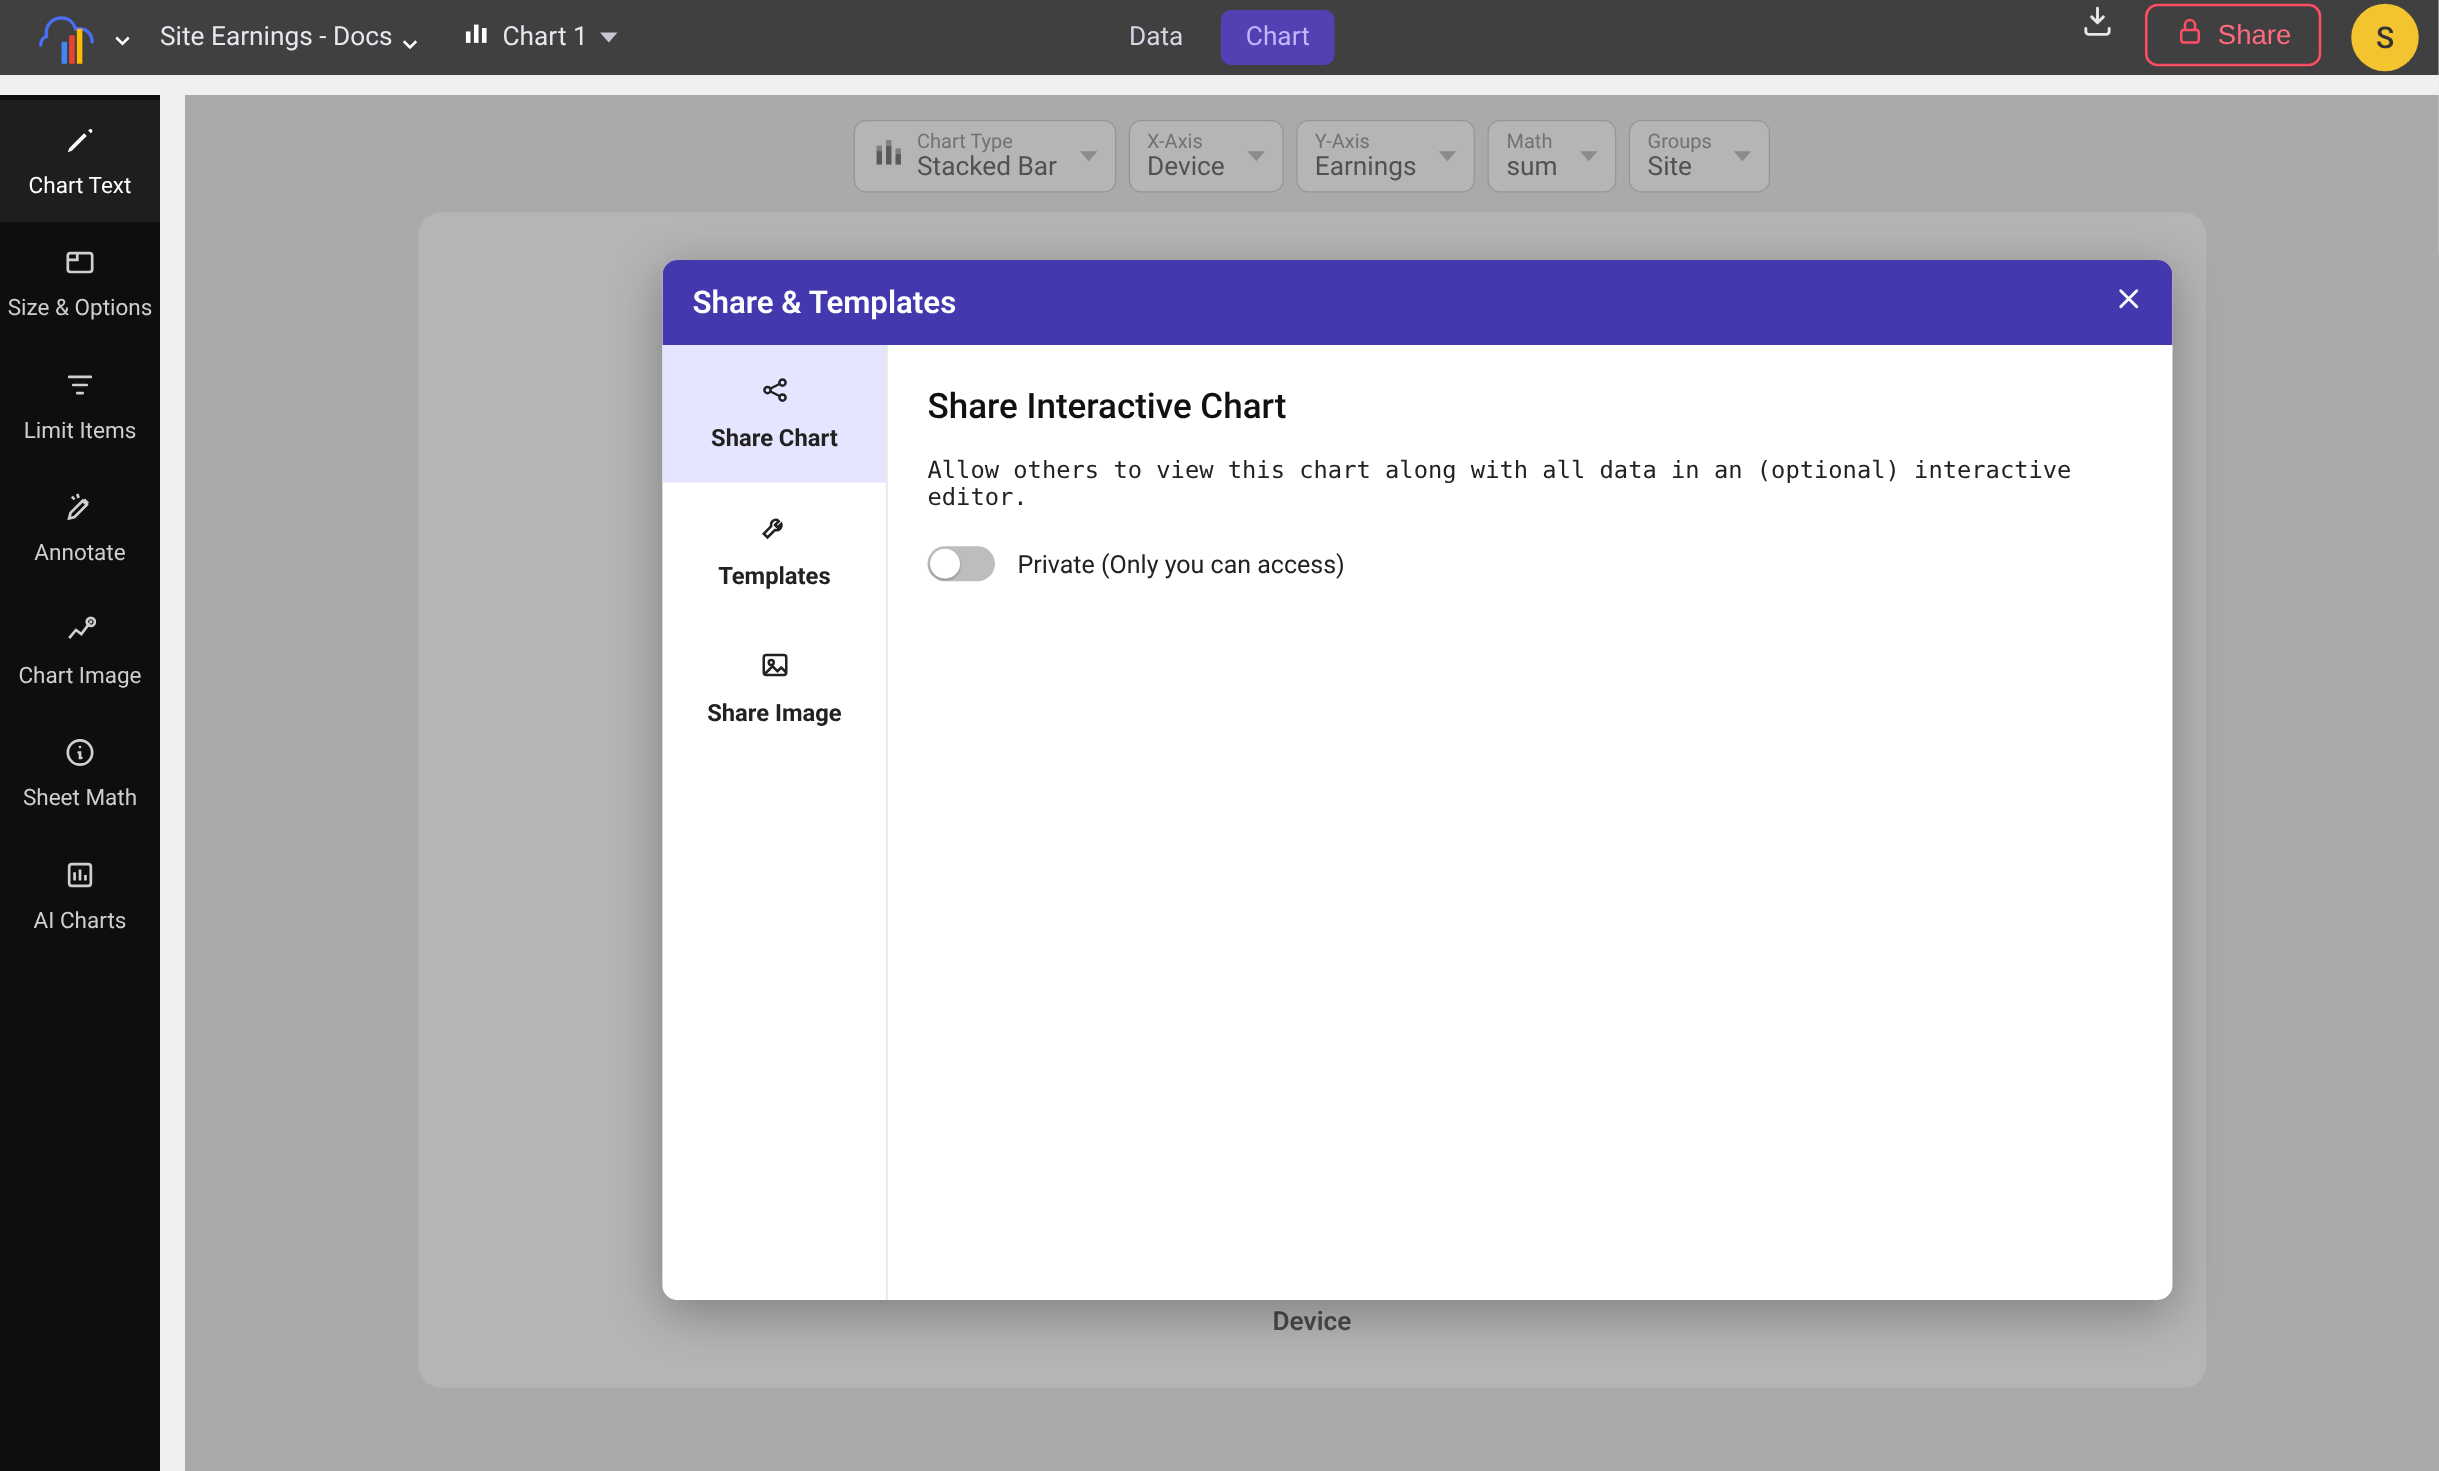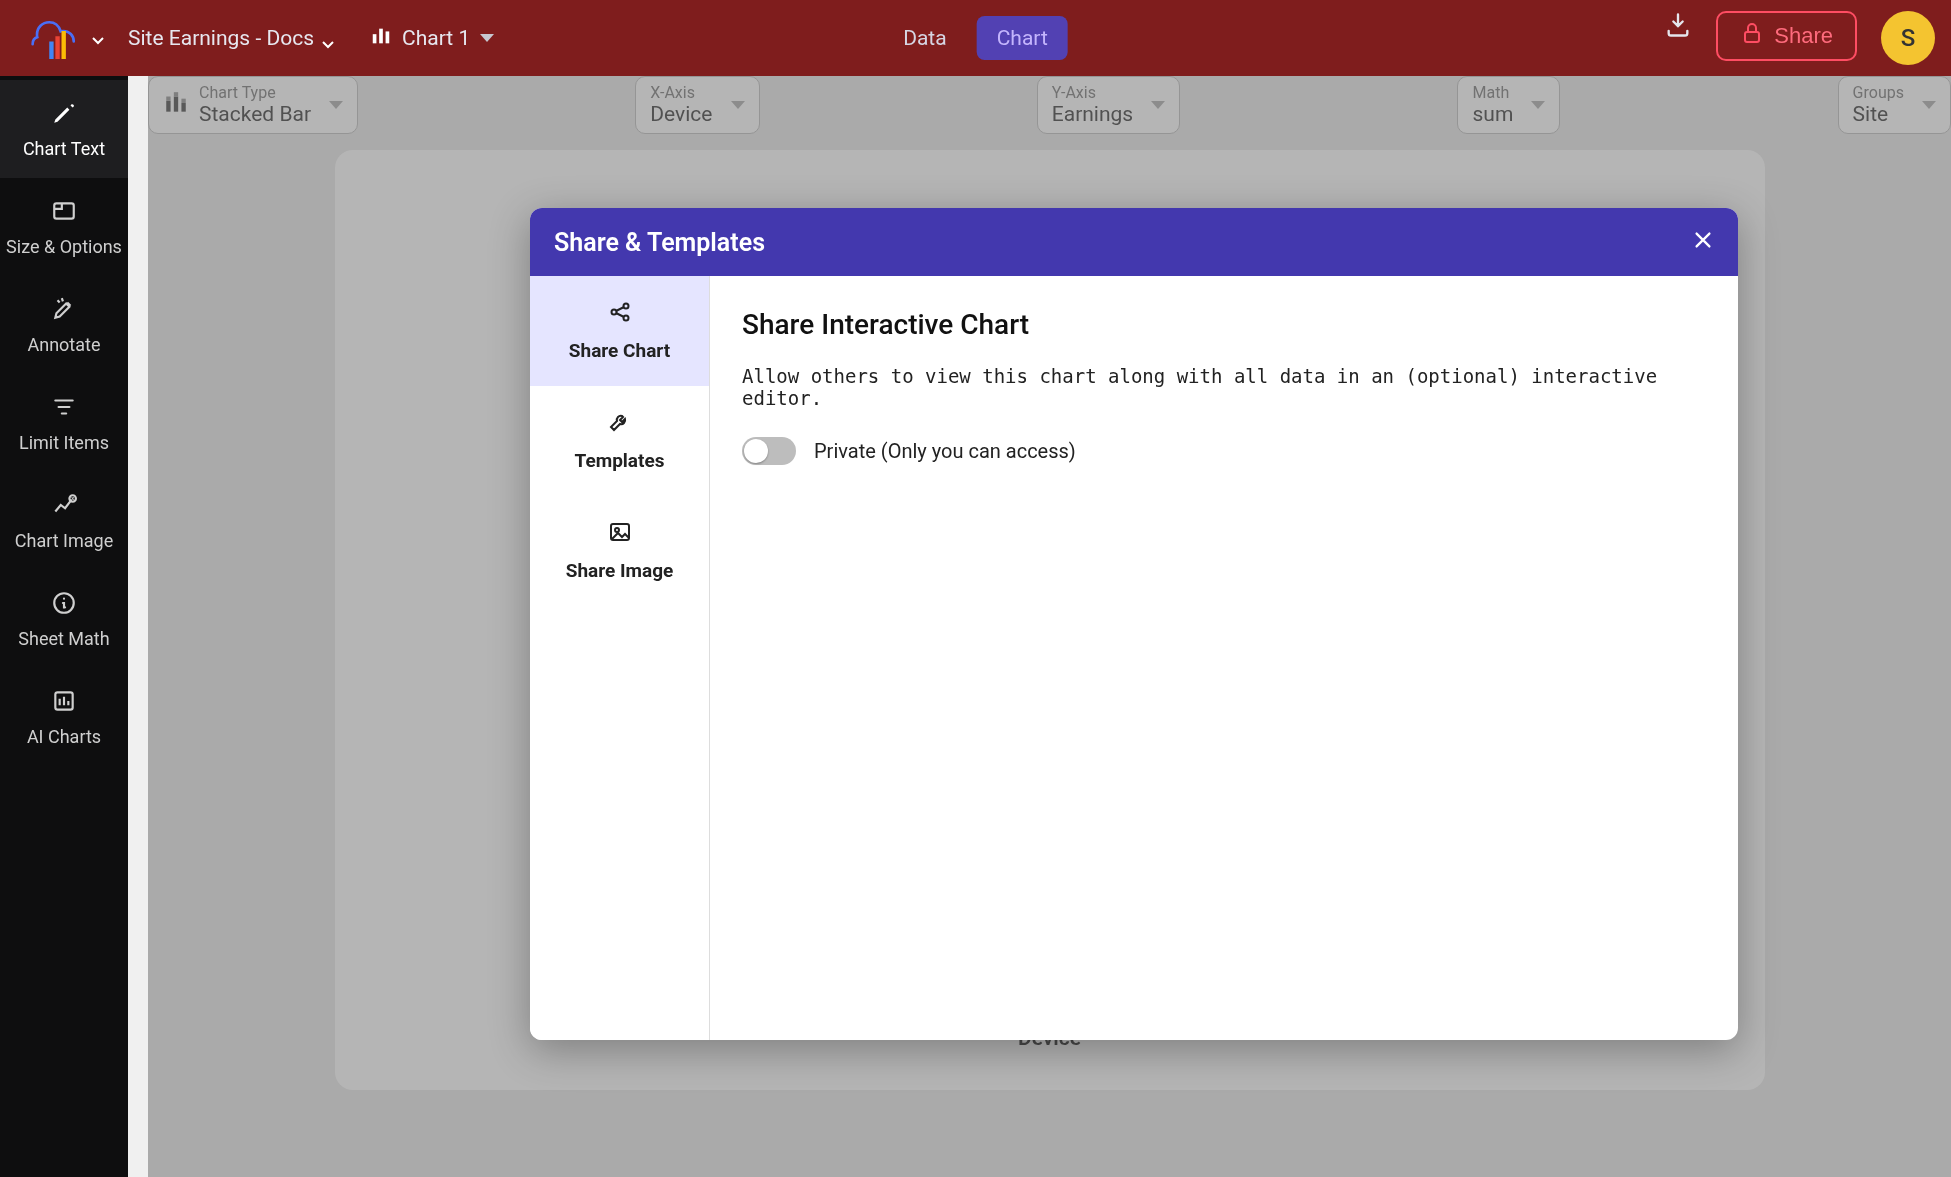--- a/index.html
+++ b/index.html
@@ -1,22 +1,22 @@
 <!DOCTYPE html>
 <html><head>
 <meta charset="utf-8">
 <style>
   * { box-sizing: border-box; margin: 0; padding: 0; }
   html, body { width: 100%; height: 100%; font-family: -apple-system, BlinkMacSystemFont, "Segoe UI", Roboto, Helvetica, Arial, sans-serif; background: #f0f0f0; }
   body { overflow: hidden; }
 
   
   .top-header {
-    background: #7f1d1d;
-    height: 76px;
+    background: #404040;
+    height: 60px;
     display: flex;
     align-items: center;
     padding: 0 16px 0 30px;
     color: #fff;
   }
   .logo-wrap {
     display: flex; align-items: center; gap: 6px;
     margin-right: 24px;
   }
   .logo-cloud {
@@ -88,21 +88,21 @@
   .side-item.active { background: #1e1e20; color: #fff; }
   .side-item svg { width: 26px; height: 26px; fill: #cfcfcf; }
   .side-item.active svg { fill: #fff; }
 
   
   .main-area {
     position: absolute; left: 148px; right: 0; top: 76px; bottom: 0;
     background: #e6e6e6;
   }
   .config-bar {
-    display: flex; gap: 10px; padding: 0 0 16px; justify-content: space-between;
+    display: flex; gap: 10px; padding: 20px 0 16px; justify-content: center;
     background: transparent;
   }
   .cfg-btn {
     background: #fff; border: 1.5px solid #b8b8b8; border-radius: 10px;
     padding: 6px 14px 6px 14px; display: flex; align-items: center; gap: 10px;
     cursor: pointer;
   }
   .cfg-btn .cfg-label-col { display: flex; flex-direction: column; align-items: flex-start; line-height: 1.2; }
   .cfg-top { font-size: 16px; color: #6b6b6b; }
   .cfg-bot { font-size: 21px; color: #222; }
@@ -254,30 +254,30 @@
   </div>
   <div class="side-item">
     <span><svg viewBox="0 0 24 24">
           <rect x="3" y="5" width="18" height="14" rx="2" fill="none" stroke="#cfcfcf" stroke-width="2"></rect>
           <path d="M3 10h7V5" stroke="#cfcfcf" stroke-width="2" fill="none"></path>
         </svg></span>
     <span>Size &amp; Options</span>
   </div>
   <div class="side-item">
     <span><svg viewBox="0 0 24 24">
+          <path d="M4 6h16M7 12h10M10 18h4" stroke="#cfcfcf" stroke-width="2" stroke-linecap="round"></path>
+        </svg></span>
+    <span>Limit Items</span>
+  </div>
+  <div class="side-item">
+    <span><svg viewBox="0 0 24 24">
           <path d="M4 20l4-1 9-9-3-3-9 9-1 4zM15 6l3 3" stroke="#cfcfcf" stroke-width="2" fill="none"></path>
           <path d="M6 4l2 2M10 2l1 3" stroke="#cfcfcf" stroke-width="2"></path>
         </svg></span>
     <span>Annotate</span>
-  </div>
-  <div class="side-item">
-    <span><svg viewBox="0 0 24 24">
-          <path d="M4 6h16M7 12h10M10 18h4" stroke="#cfcfcf" stroke-width="2" stroke-linecap="round"></path>
-        </svg></span>
-    <span>Limit Items</span>
   </div>
   <div class="side-item">
     <span><svg viewBox="0 0 24 24">
           <path d="M4 18l5-6 4 3 6-8" stroke="#cfcfcf" stroke-width="2" fill="none"></path>
           <circle cx="20" cy="6" r="3" fill="none" stroke="#cfcfcf" stroke-width="2"></circle>
           <path d="M19 5l2 2m0-2l-2 2" stroke="#cfcfcf"></path>
         </svg></span>
     <span>Chart Image</span>
   </div>
   <div class="side-item">

